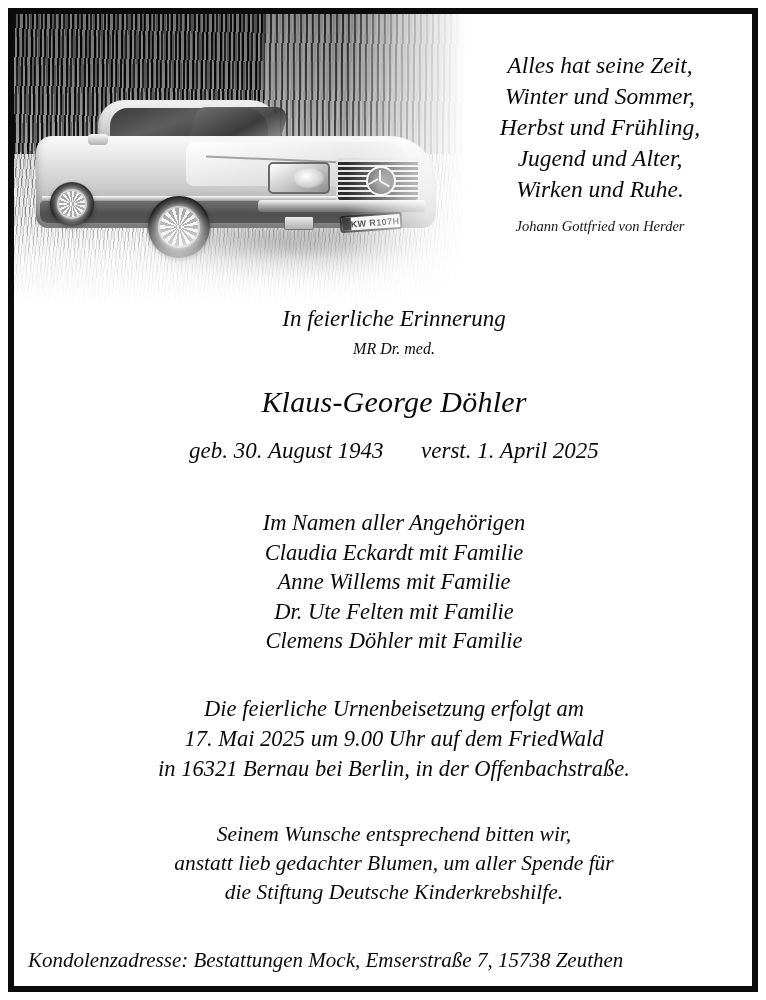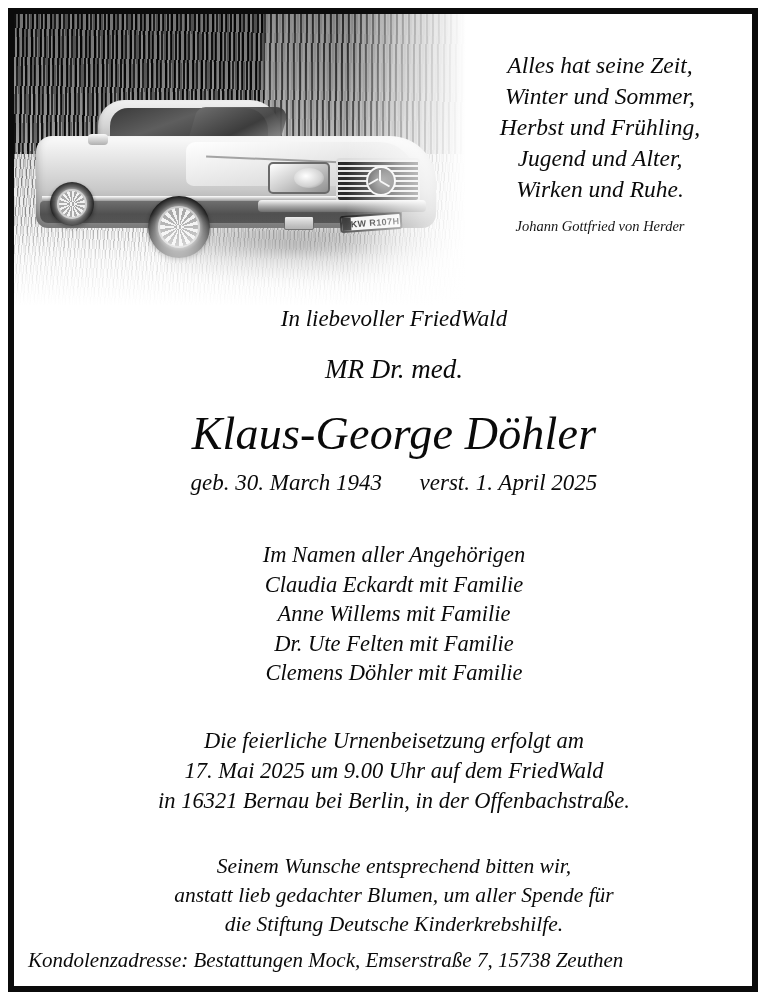--- a/index.html
+++ b/index.html
@@ -271,22 +271,22 @@
     position: absolute;
     left: 14px;
     top: 290px;
     width: 732px;
     text-align: center;
     color: #0a0a0a;
   }
   .line { font-style: italic; white-space: nowrap; }
 
   .memory   { font-size: 23px; line-height: 30px; }
-  .title    { font-size: 27px; line-height: 30px; margin-top: 20px; }
-  .name     { font-size: 46px; line-height: 60px; margin-top: 20px; letter-spacing: .2px; }
+  .title    { font-size: 16px; line-height: 30px; }
+  .name     { font-size: 30px; line-height: 60px; margin-top: 8px; letter-spacing: .2px; }
   .dates    { font-size: 23px; line-height: 30px; margin-top: 4px; }
   .dates .gap { display: inline-block; width: 26px; }
 
   .kin          { margin-top: 42px; }
   .kin .line    { font-size: 22.5px; line-height: 29.5px; }
 
   .ceremony        { margin-top: 38px; }
   .ceremony .line  { font-size: 22.5px; line-height: 30px; }
 
   .donation        { margin-top: 36px; }
@@ -353,28 +353,28 @@
         <div class="poem-line">Alles hat seine Zeit,</div>
         <div class="poem-line">Winter und Sommer,</div>
         <div class="poem-line">Herbst und Frühling,</div>
         <div class="poem-line">Jugend und Alter,</div>
         <div class="poem-line">Wirken und Ruhe.</div>
         <div class="poem-author">Johann Gottfried von Herder</div>
       </div>
 
       <div class="text-col">
 
-        <div class="line memory">In liebevoller FriedWald</div>
+        <div class="line memory">In feierliche Erinnerung</div>
 
         <div class="line title">MR Dr. med.</div>
 
         <div class="line name">Klaus-George Döhler</div>
 
         <div class="line dates">
-          <span>geb. 30. March 1943</span>
+          <span>geb. 30. August 1943</span>
           <span class="gap"></span>
           <span>verst. 1. April 2025</span>
         </div>
 
         <div class="kin">
           <div class="line">Im Namen aller Angehörigen</div>
           <div class="line">Claudia Eckardt mit Familie</div>
           <div class="line">Anne Willems mit Familie</div>
           <div class="line">Dr. Ute Felten mit Familie</div>
           <div class="line">Clemens Döhler mit Familie</div>

